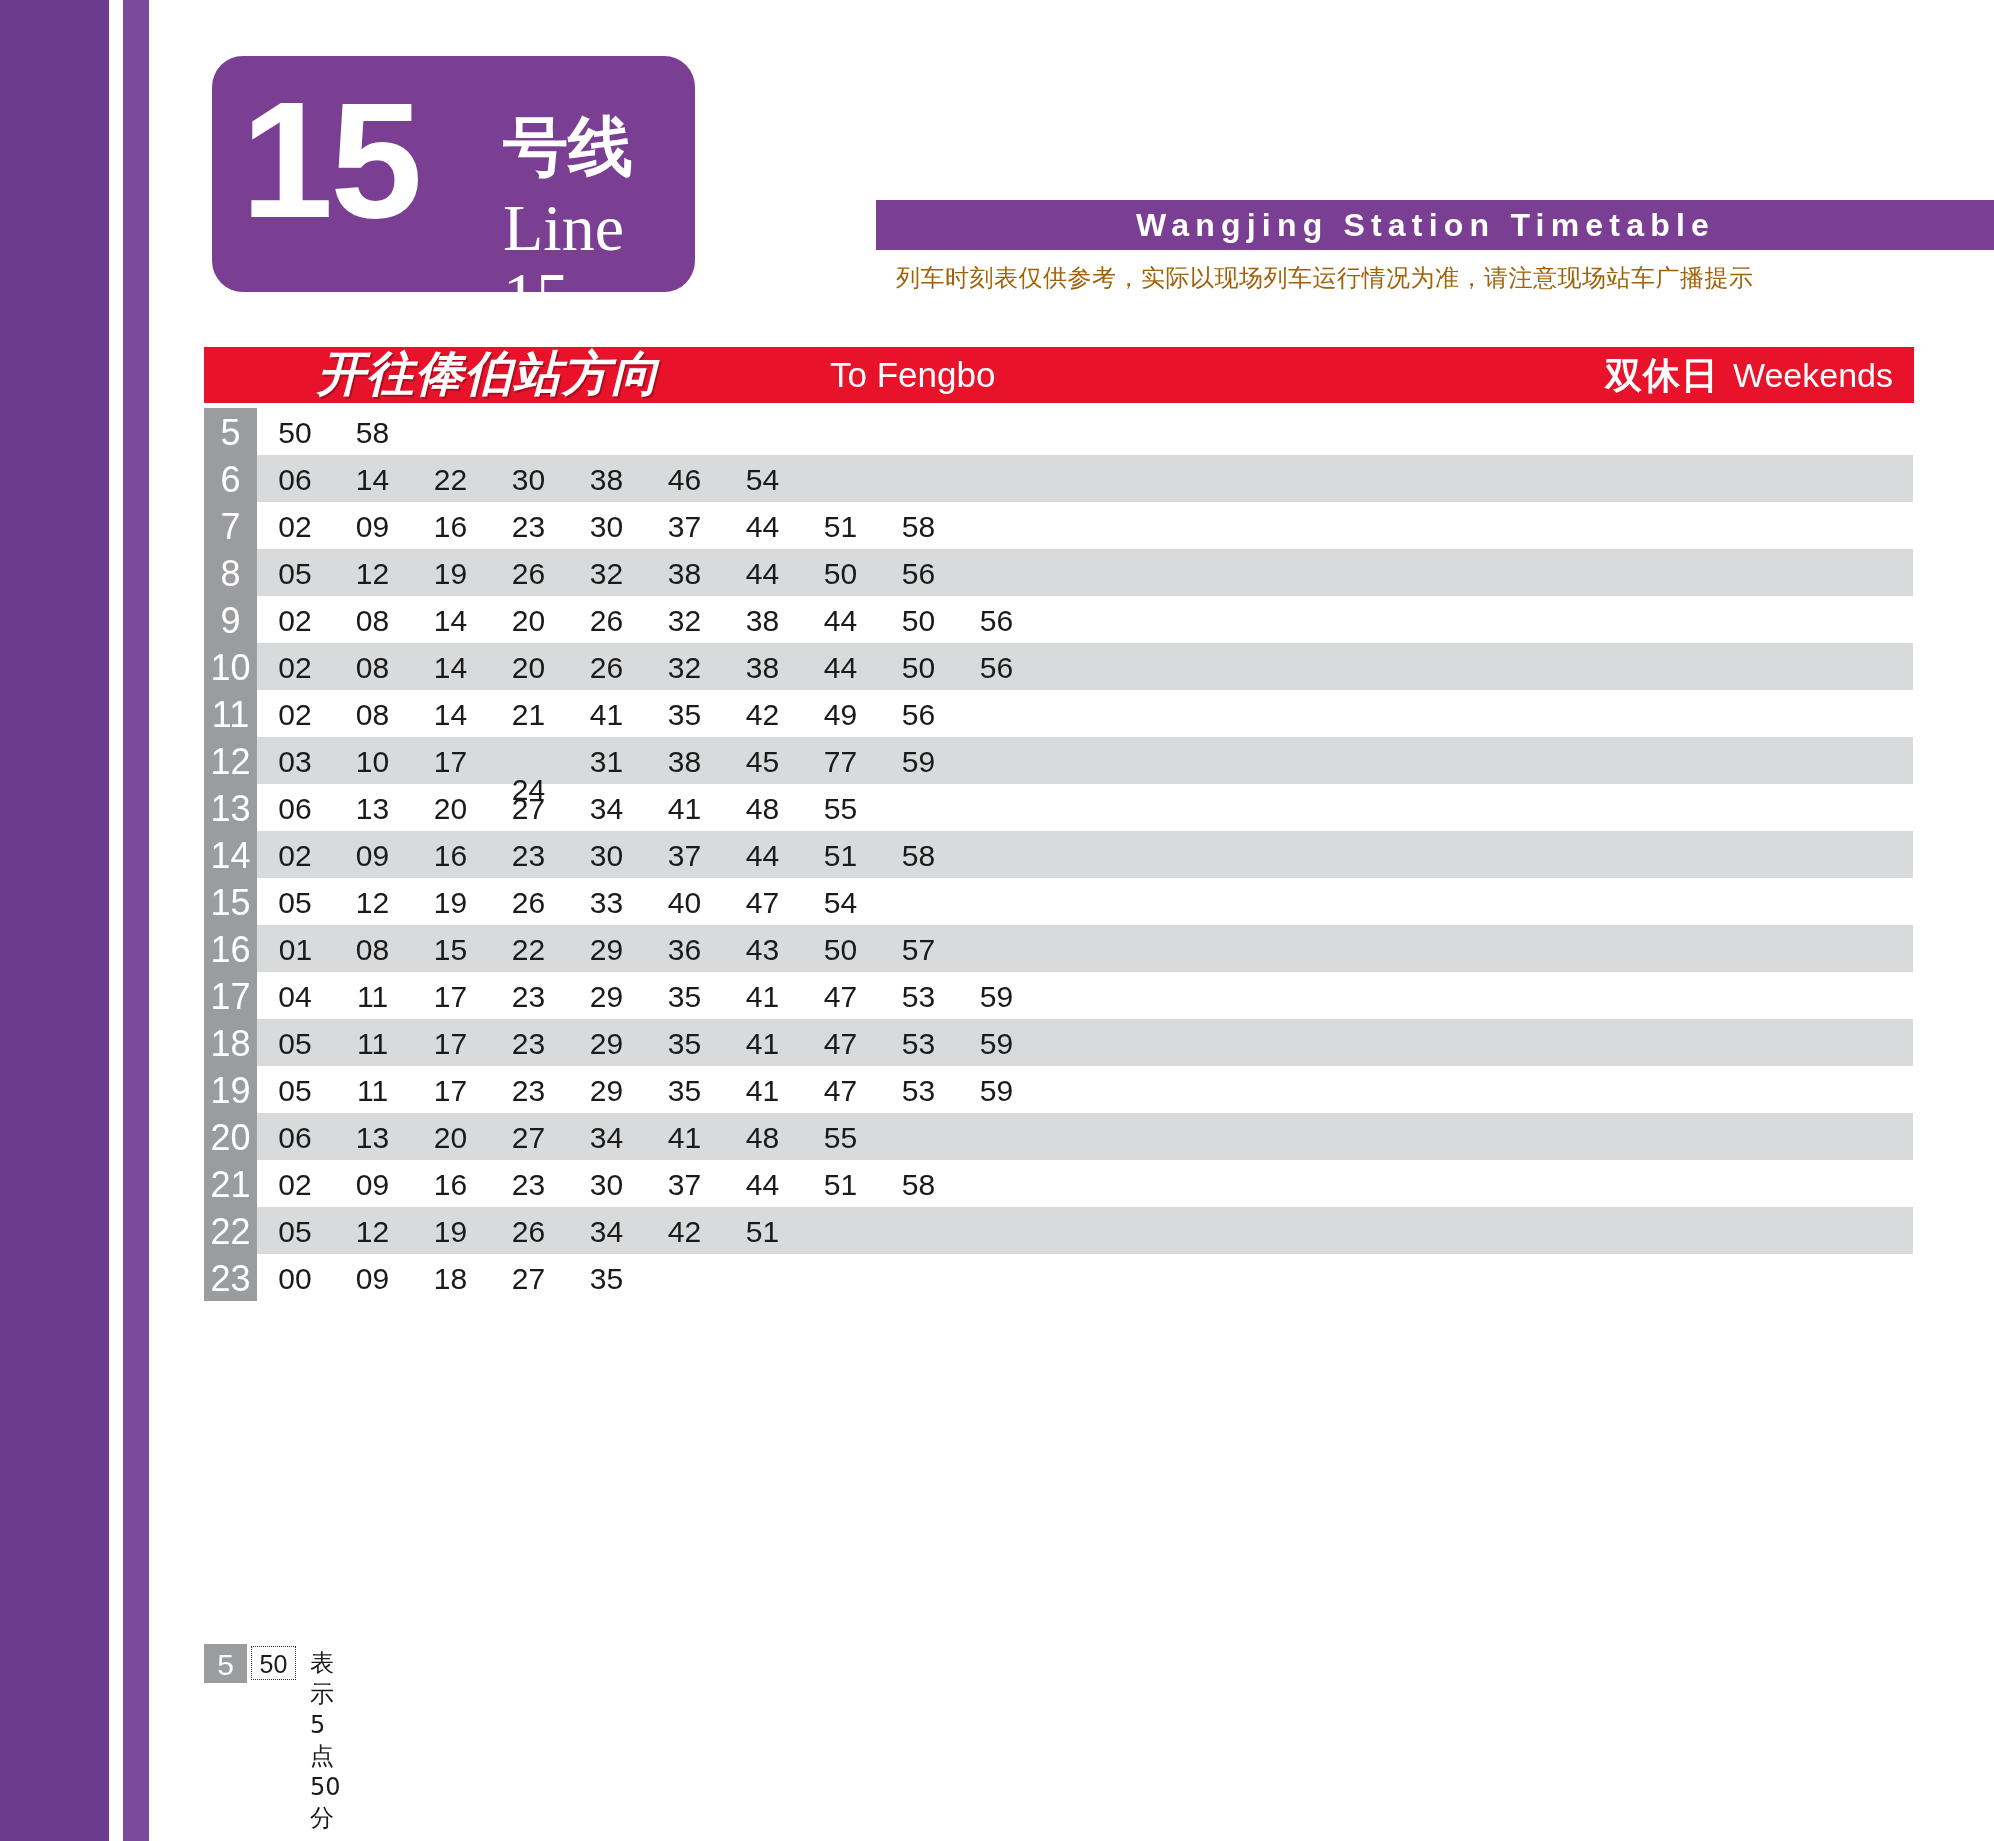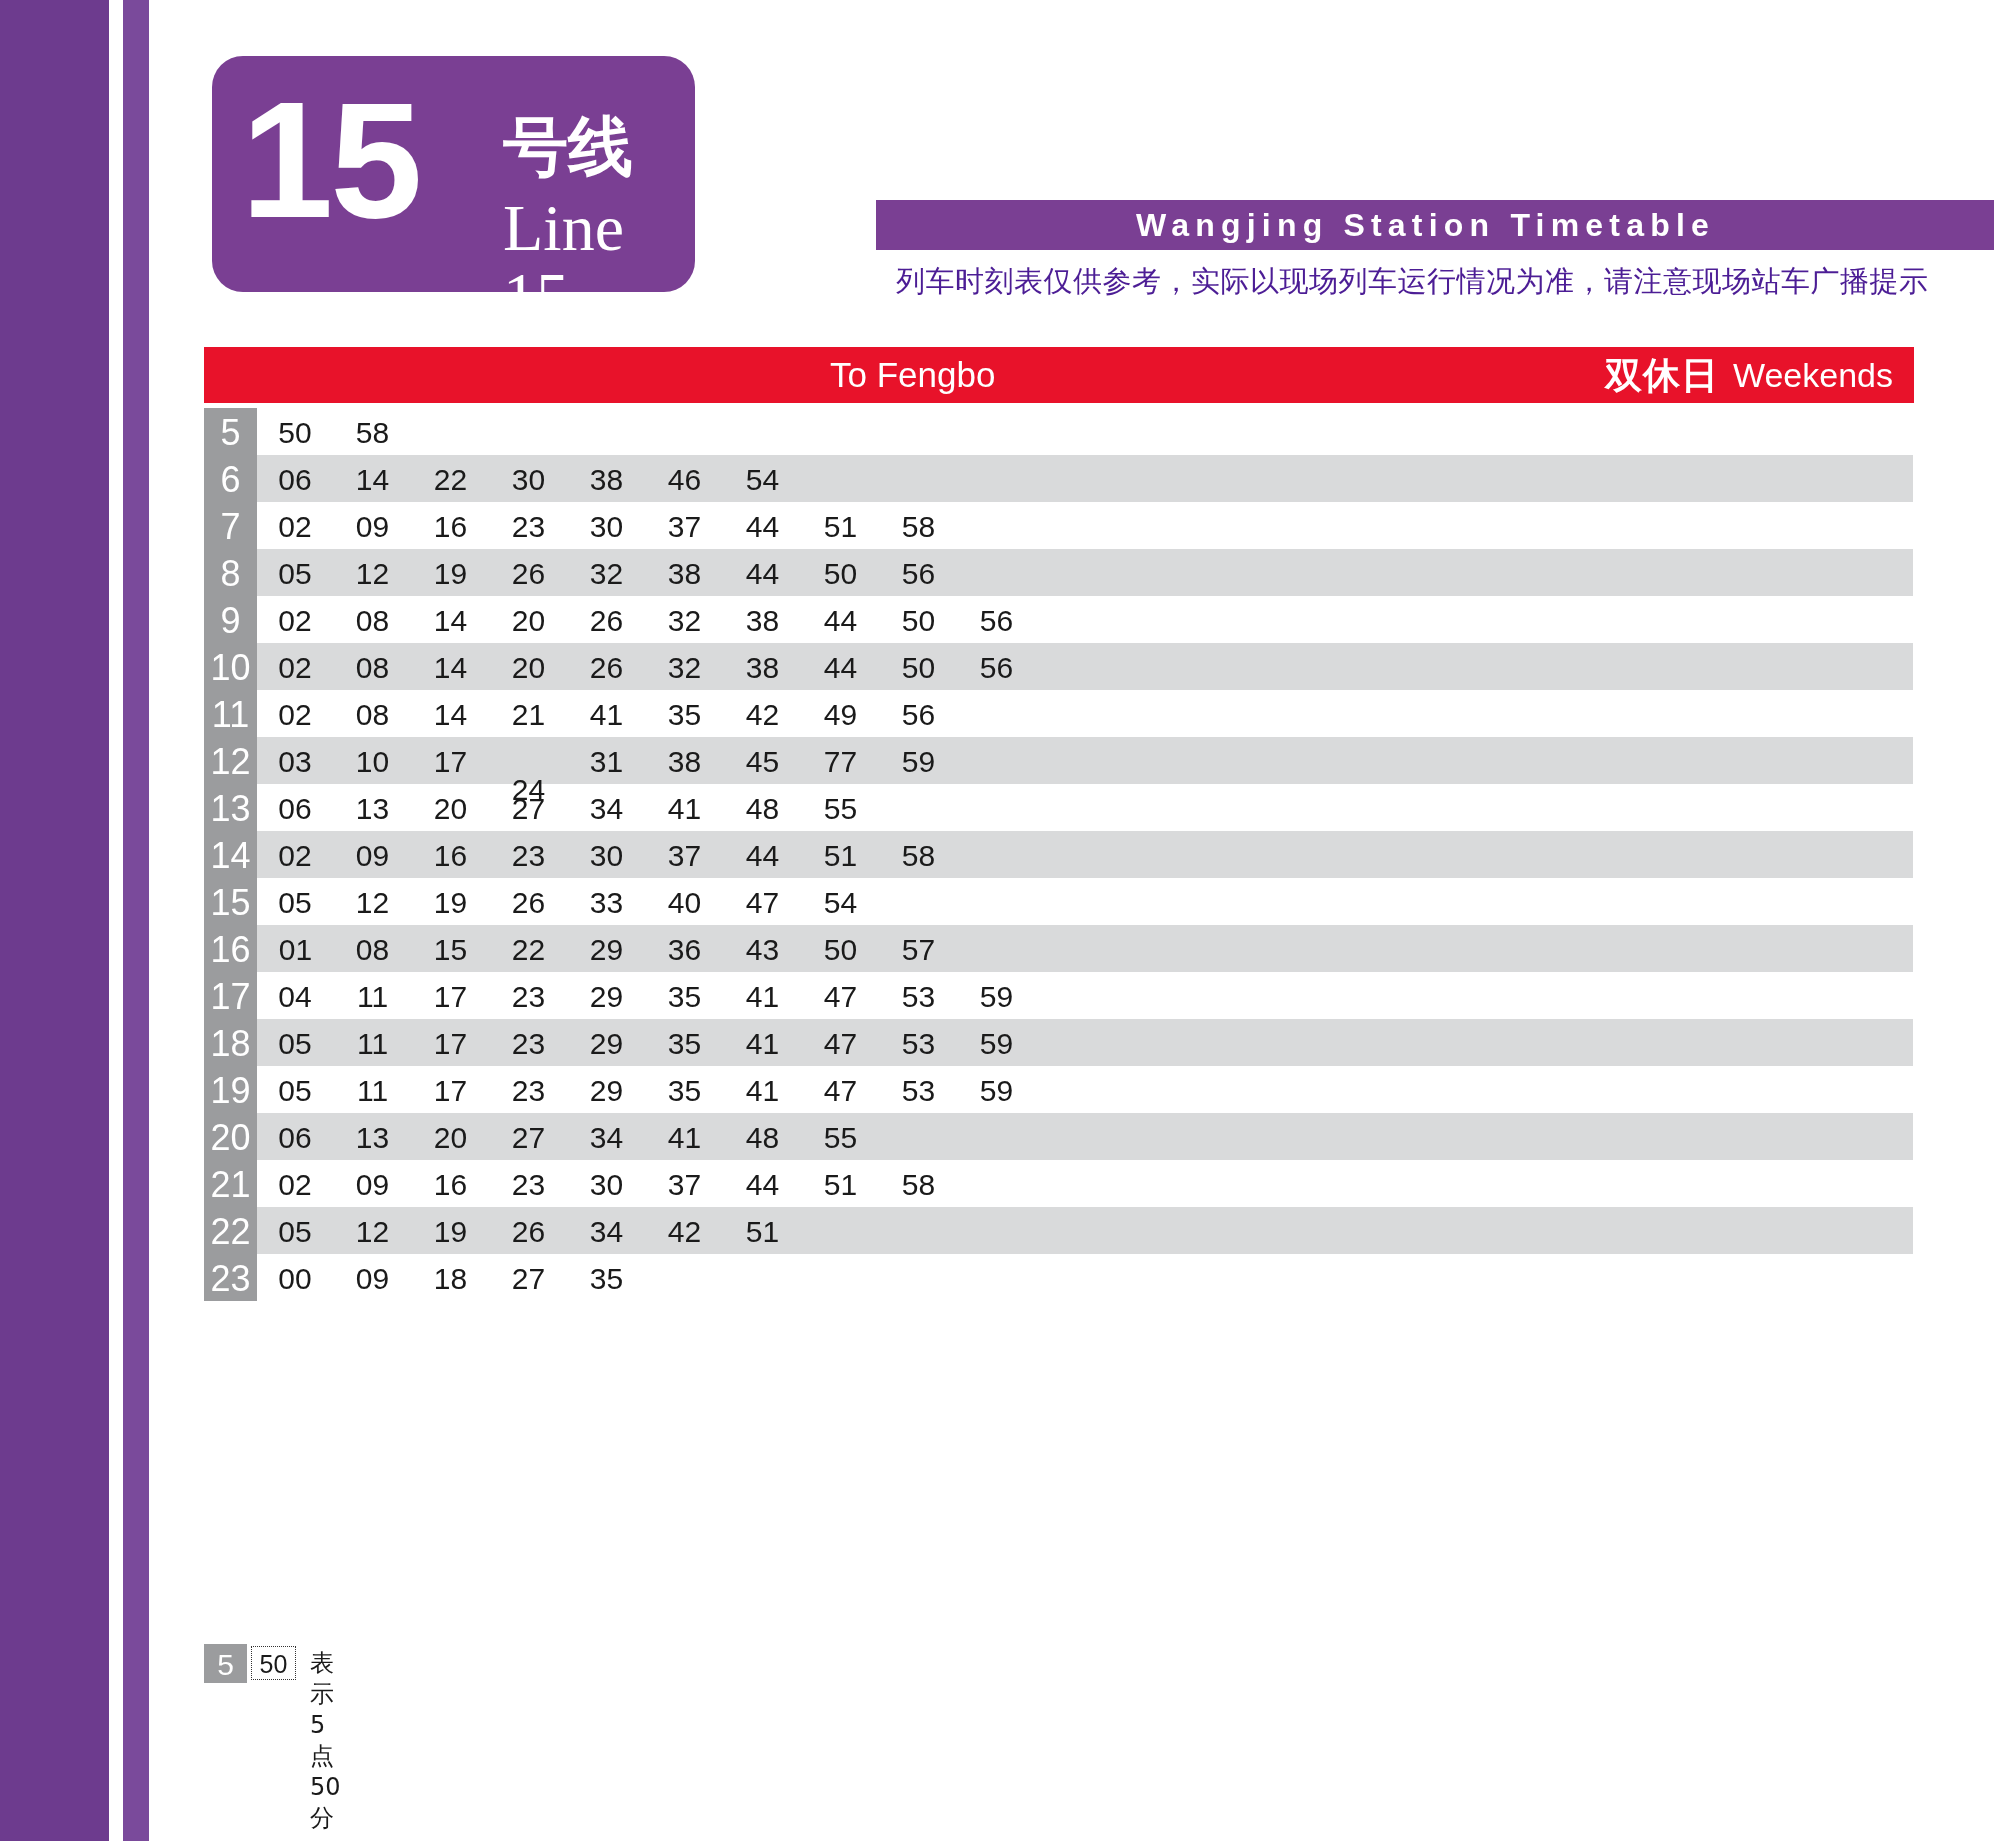--- a/index.html
+++ b/index.html
@@ -102,22 +102,22 @@
     text-align: center;
     color: #ffffff;
     font-size: 32px;
     font-weight: bold;
     letter-spacing: 6.2px;
     font-family: "Liberation Sans", sans-serif;
   }
   #note-cn {
     position: absolute;
     left: 747px; top: 262px;
-    font-size: 29px;
-    color: #4c1d95;
+    font-size: 24px;
+    color: #a16207;
     white-space: nowrap;
     font-family: "DejaVu Sans", sans-serif;
     letter-spacing: 0.5px;
   }
 
   
   #direction-bar {
     position: absolute;
     left: 204px; top: 347px;
     width: 1710px; height: 56px;
@@ -270,20 +270,21 @@
 
 
   <div id="title-en-bar">
     <div id="title-en">Wangjing Station Timetable</div>
   </div>
 
   <div id="note-cn">列车时刻表仅供参考，实际以现场列车运行情况为准，请注意现场站车广播提示</div>
 </div>
 
 <div id="direction-bar">
+  <div id="direction-cn">开往俸伯站方向</div>
   <div id="direction-en">To Fengbo</div>
   <div id="daytype-cn">双休日</div>
   <div id="daytype-en">Weekends</div>
 </div>
 
 <div id="timetable">
     <div class="row">
       <div class="row-bg"></div>
       <div class="hour">5</div>
       <div class="minutes">

